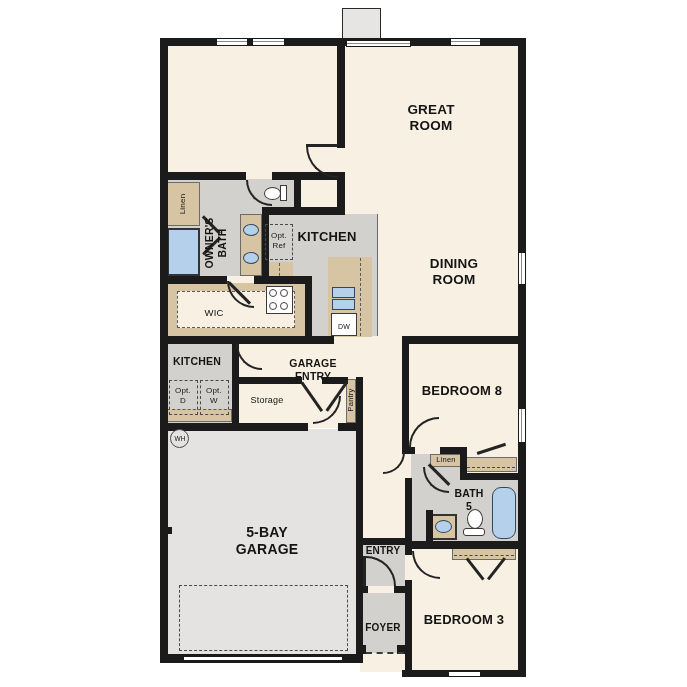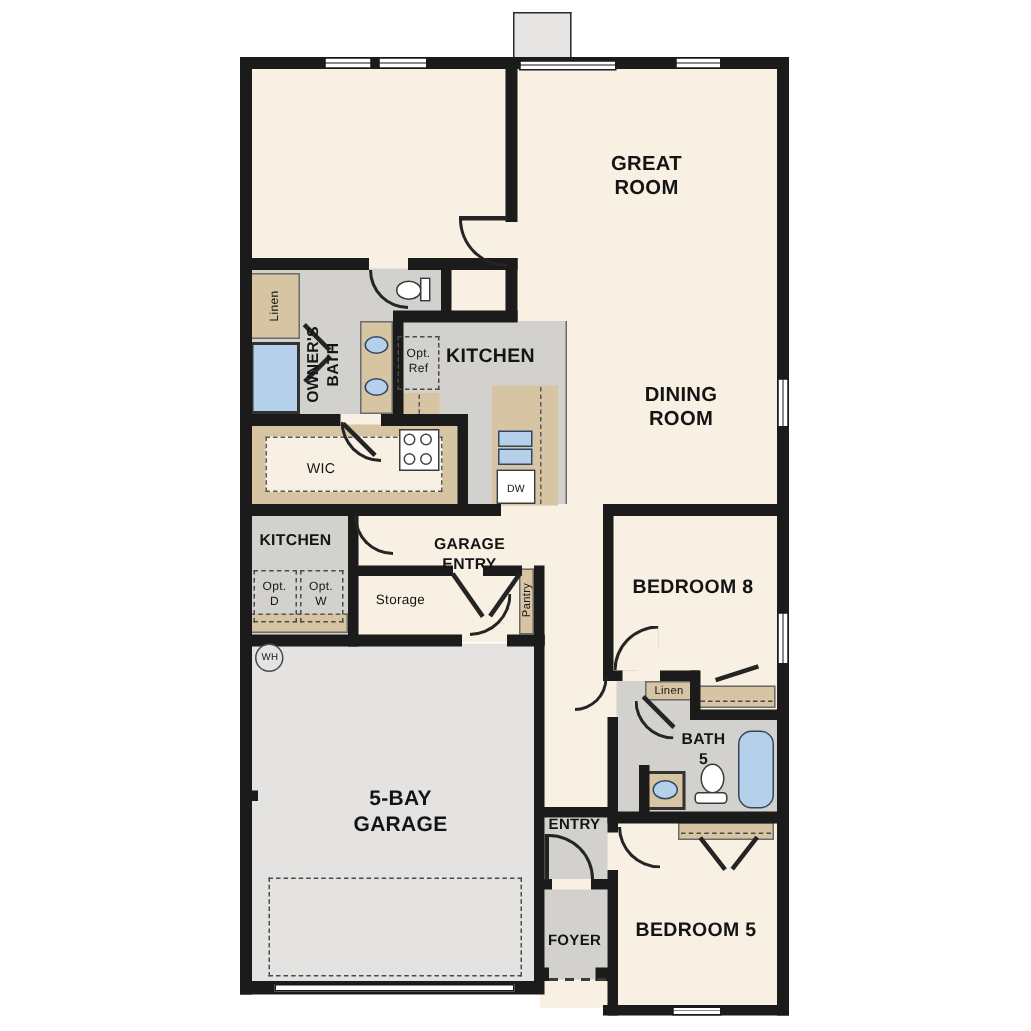--- a/index.html
+++ b/index.html
@@ -182,21 +182,21 @@
   <div class="lbl" style="left:279px;top:241px;font-size:8px;font-weight:normal;">Opt.
 Ref</div>
   <div class="lbl" style="left:267px;top:400px;font-size:9px;font-weight:normal;">Storage</div>
   <div class="lbl" style="left:313px;top:370px;font-size:10.5px;">GARAGE
 ENTRY</div>
   <div class="lbl rot" style="left:351px;top:400px;font-size:7.5px;font-weight:normal;">Pantry</div>
   <div class="lbl" style="left:462px;top:391px;font-size:13px;">BEDROOM 8</div>
   <div class="lbl" style="left:446px;top:460px;font-size:7.5px;font-weight:normal;">Linen</div>
   <div class="lbl" style="left:469px;top:500px;font-size:10.5px;">BATH
 5</div>
-  <div class="lbl" style="left:464px;top:620px;font-size:13px;">BEDROOM 5</div>
+  <div class="lbl" style="left:464px;top:620px;font-size:13px;">BEDROOM 3</div>
   <div class="lbl" style="left:383px;top:551px;font-size:10px;">ENTRY</div>
   <div class="lbl" style="left:383px;top:628px;font-size:10px;">FOYER</div>
   <div class="lbl" style="left:267px;top:541px;font-size:14px;">5-BAY
 GARAGE</div>
   <div class="lbl" style="left:180px;top:439px;font-size:6.5px;font-weight:normal;z-index:41;">WH</div>
   <div class="lbl" style="left:344px;top:327px;font-size:7px;font-weight:normal;background:#fff;padding:0 1px;z-index:41;">DW</div>
 
 </div>
 
 </body></html>

